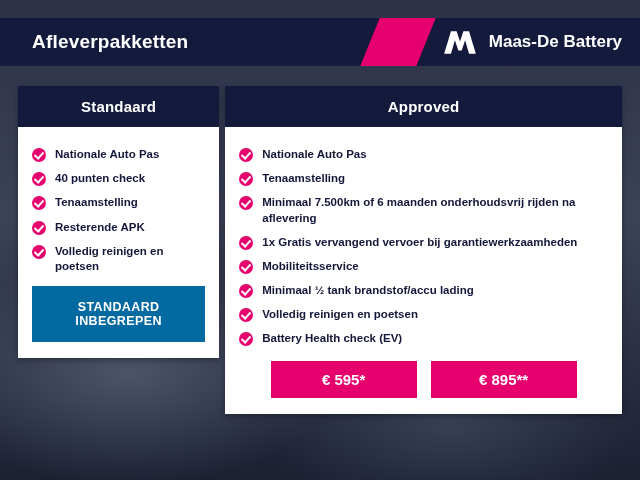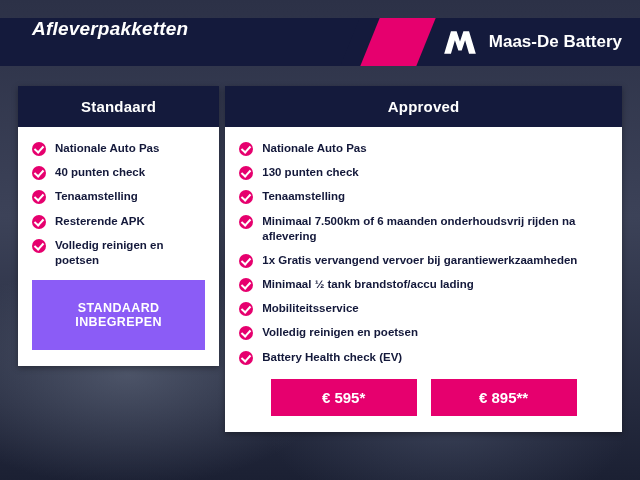--- a/index.html
+++ b/index.html
@@ -28,23 +28,22 @@
   
   .header {
     position: absolute; left: 0; top: 18px;
     width: 640px; height: 48px;
     display: flex; align-items: stretch;
   }
   .header-left {
     position: relative;
     flex: 0 0 370px;
     background: #141a3c;
-    display: flex; 
+    display: flex; align-items: center;
     padding-left: 32px;
-    font-style: italic;
   }
   .header-left::after {
     content: "";
     position: absolute; right: -20px; top: 0;
     width: 40px; height: 100%;
     background: #141a3c;
     transform: skewX(-22deg);
   }
   .header-title {
     position: relative; z-index: 2;
@@ -96,20 +95,21 @@
     text-align: center;
     font-size: 15px; font-weight: bold;
     padding: 12px 6px;
     letter-spacing: 0.2px;
   }
   .card-body { padding: 14px 14px 16px 14px; }
   .feature-list { list-style: none; }
   .feature {
     display: flex; align-items: flex-start; gap: 9px;
     margin-bottom: 9px;
+    margin-top: 6px;
   }
   .check {
     flex: 0 0 auto;
     width: 14px; height: 14px; margin-top: 1px;
     border-radius: 50%;
     background: #e6006e;
     position: relative;
   }
   .check::after {
     content: "";
@@ -121,26 +121,26 @@
   }
   .feature-text {
     color: #13183a;
     font-size: 11.5px;
     font-weight: bold;
     line-height: 1.32;
   }
 
   .cta-bar {
     margin-top: 12px;
-    background: #8b5cf6;
+    background: #0369a1;
     color: #ffffff;
     text-align: center;
     font-size: 12.5px; font-weight: bold;
     letter-spacing: 0.4px;
-    padding: 21px 6px;
+    padding: 14px 6px;
   }
 
   .price-row {
     display: flex; gap: 14px; justify-content: center;
     margin-top: 14px;
   }
   .price-pill {
     background: #e6006e;
     color: #ffffff;
     font-size: 15px; font-weight: bold;
@@ -204,41 +204,37 @@
     <div class="card wide">
       <div class="card-header">Approved</div>
       <div class="card-body">
         <ul class="feature-list">
           <li class="feature">
             <span class="check"></span>
             <span class="feature-text">Nationale Auto Pas</span>
           </li>
           <li class="feature">
             <span class="check"></span>
-            <span class="feature-text">130 punten check</span>
-          </li>
-          <li class="feature">
-            <span class="check"></span>
             <span class="feature-text">Tenaamstelling</span>
           </li>
           <li class="feature">
             <span class="check"></span>
             <span class="feature-text">Minimaal 7.500km of 6 maanden onderhoudsvrij rijden na aflevering</span>
           </li>
           <li class="feature">
             <span class="check"></span>
             <span class="feature-text">1x Gratis vervangend vervoer bij garantiewerkzaamheden</span>
           </li>
           <li class="feature">
             <span class="check"></span>
+            <span class="feature-text">Mobiliteitsservice</span>
+          </li>
+          <li class="feature">
+            <span class="check"></span>
             <span class="feature-text">Minimaal ½ tank brandstof/accu lading</span>
-          </li>
-          <li class="feature">
-            <span class="check"></span>
-            <span class="feature-text">Mobiliteitsservice</span>
           </li>
           <li class="feature">
             <span class="check"></span>
             <span class="feature-text">Volledig reinigen en poetsen</span>
           </li>
           <li class="feature">
             <span class="check"></span>
             <span class="feature-text">Battery Health check (EV)</span>
           </li>
         </ul>

